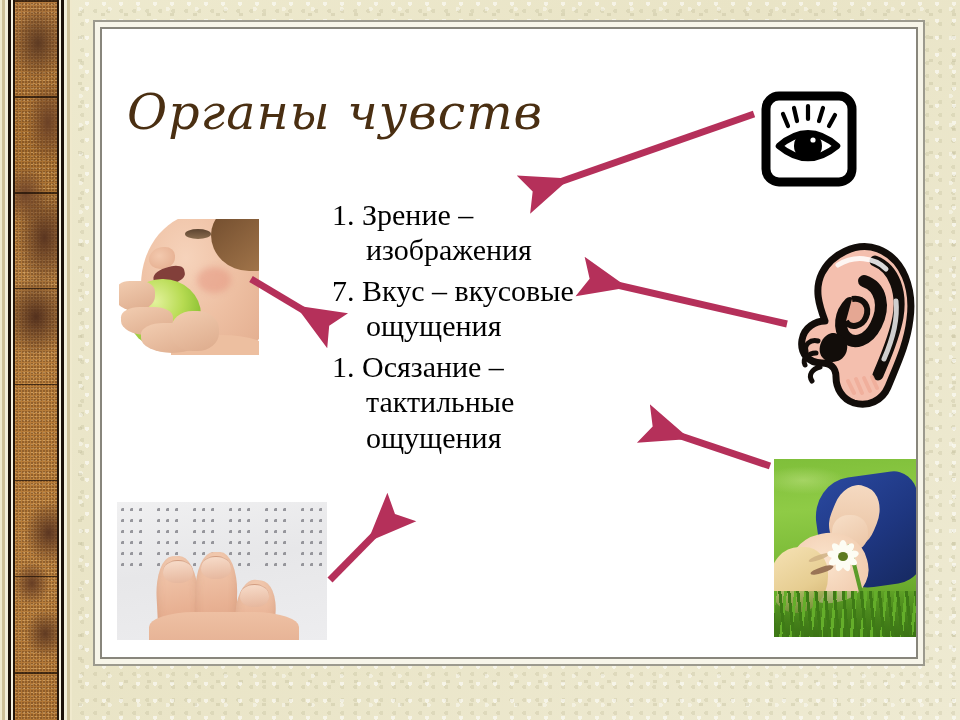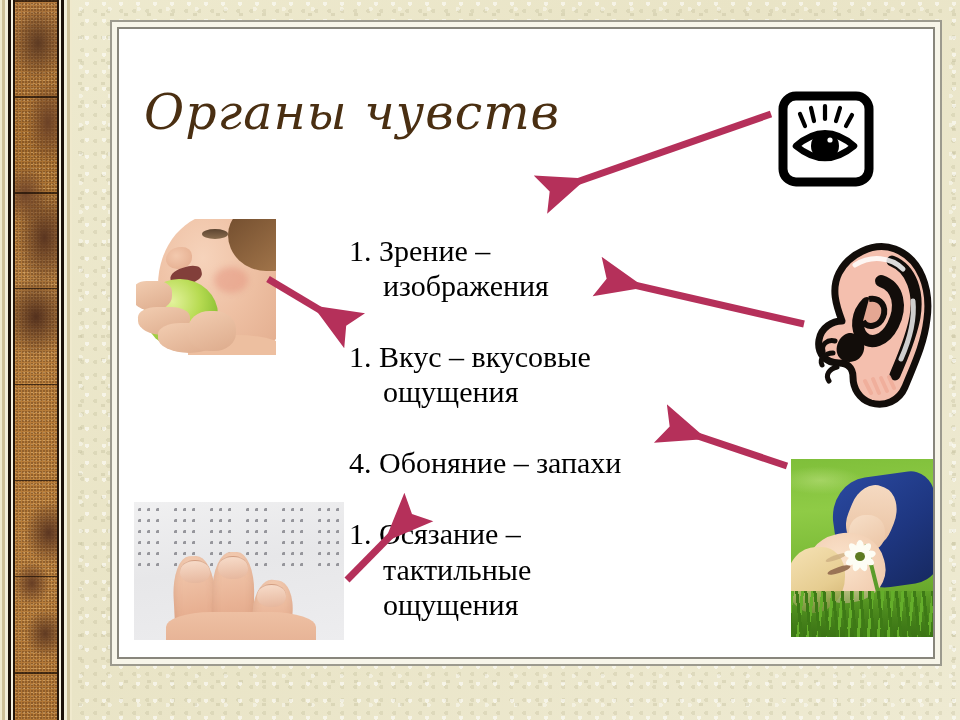--- a/index.html
+++ b/index.html
@@ -63,21 +63,21 @@
     position: absolute;
     left: 15px; right: 15px; top: 0; bottom: 0;
     background:
       linear-gradient(90deg, transparent 0 49%, rgba(30,15,5,0.75) 49% 51%, transparent 51%),
       repeating-linear-gradient(180deg, rgba(30,15,5,0.75) 0 1.5px, transparent 1.5px 96px);
   }
 
   
   .frame-outer {
     position: absolute;
-    left: 110px; top: 20px;
+    left: 93px; top: 20px;
     width: 832px; height: 646px;
     border: 2px solid #9c9a8e;
     background: #f7f5e9;
     box-sizing: border-box;
   }
   .frame-inner {
     position: absolute;
     left: 5px; top: 5px; right: 5px; bottom: 5px;
     border: 2px solid #88867c;
     background: #ffffff;
@@ -109,21 +109,20 @@
     width: 330px;
     font-size: 30px;
     line-height: 1.17;
     color: #000;
   }
   .sense-item {
     margin-bottom: 6px;
     padding-left: 34px;
     text-indent: -34px;
     white-space: pre-line;
-    margin-top: 36px;
   }
 
   
   .photo { position: absolute; overflow: hidden; }
 
   
   #photo-apple { left: 17px; top: 190px; width: 140px; height: 136px; background:#fff; }
   #photo-apple .bg { position:absolute; inset:0; background:#ffffff; }
   #photo-apple .face {
     position:absolute; left:22px; top:-6px; width:128px; height:150px; border-radius:48% 42% 40% 50%;
@@ -293,23 +292,22 @@
 
   <div class="frame-outer">
     <div class="frame-inner">
       <div class="canvas">
 
         <div id="title">Органы чувств</div>
 
         <div id="senses-list">
           <div class="sense-item">1. Зрение –
     изображения</div>
-          <div class="sense-item">1. Вкус – вкусовые
+          <div class="sense-item">7. Вкус – вкусовые
     ощущения</div>
-          <div class="sense-item">4. Обоняние – запахи</div>
           <div class="sense-item">1. Осязание –
     тактильные
     ощущения</div>
         </div>
 
         <div id="icon-eye">
           <svg width="96" height="96" viewBox="0 0 96 96">
             <rect x="5" y="5" width="86" height="86" rx="13" ry="13" fill="#ffffff" stroke="#000000" stroke-width="9"></rect>
             <g stroke="#000000" stroke-width="4.2" stroke-linecap="round">
               <line x1="27" y1="35" x2="22" y2="23"></line>

